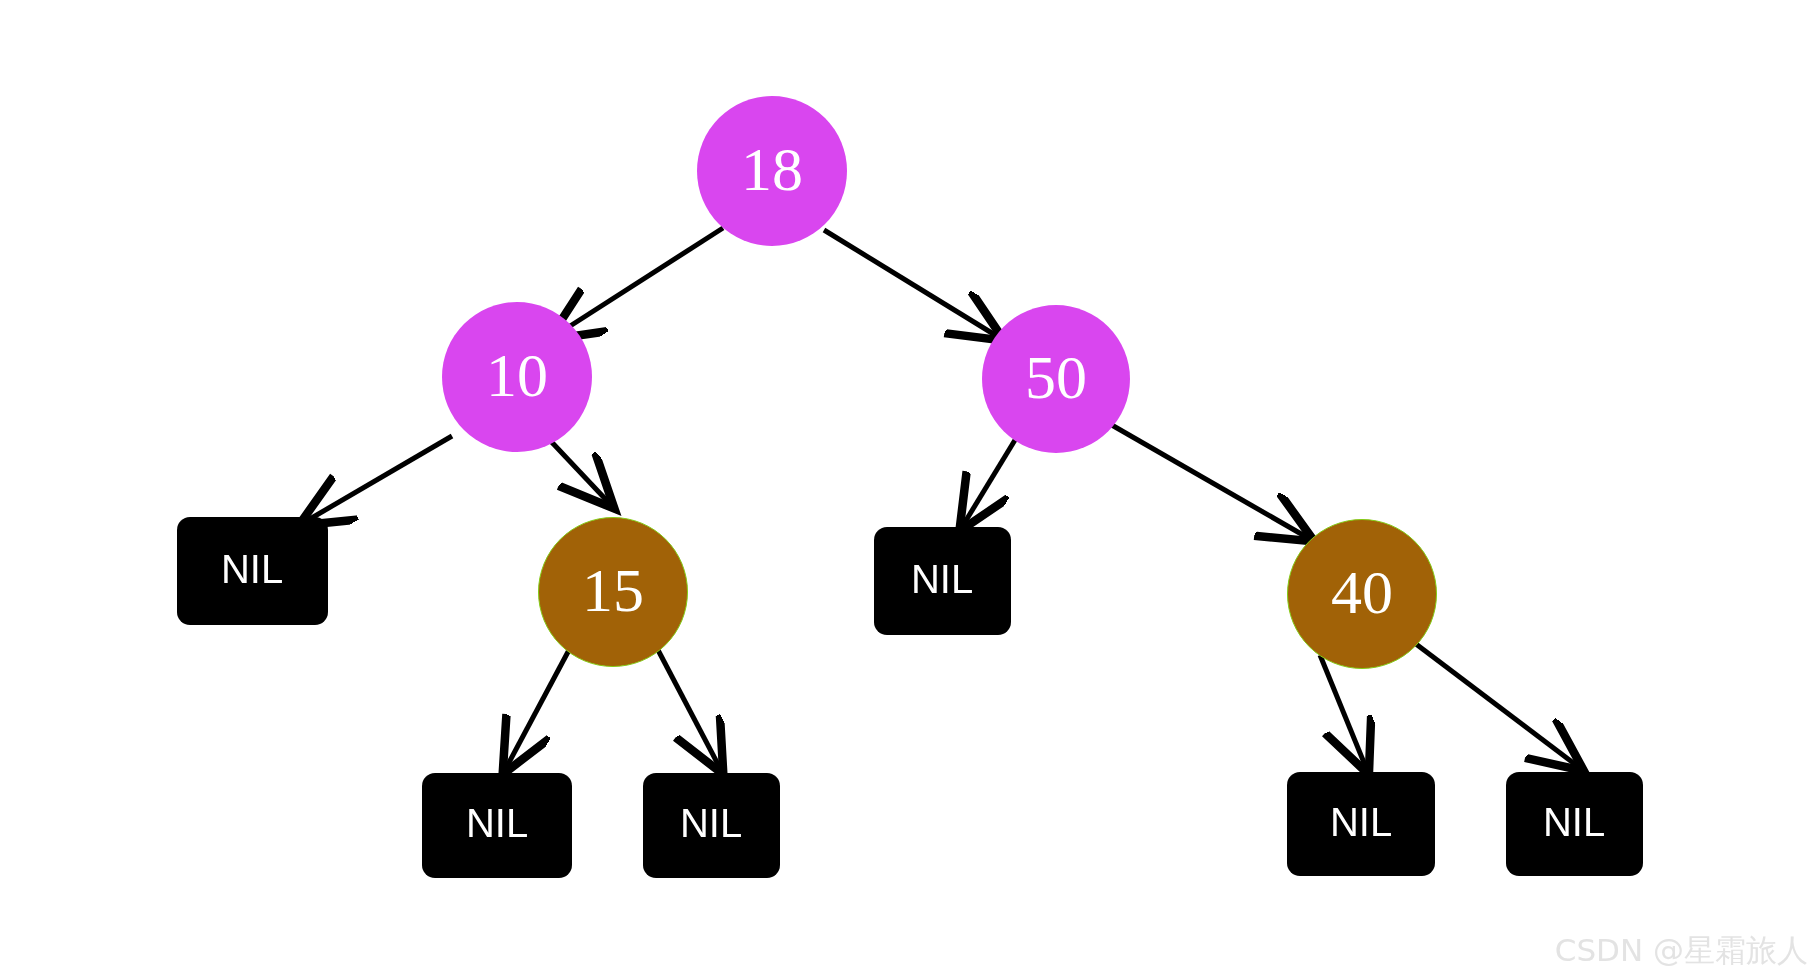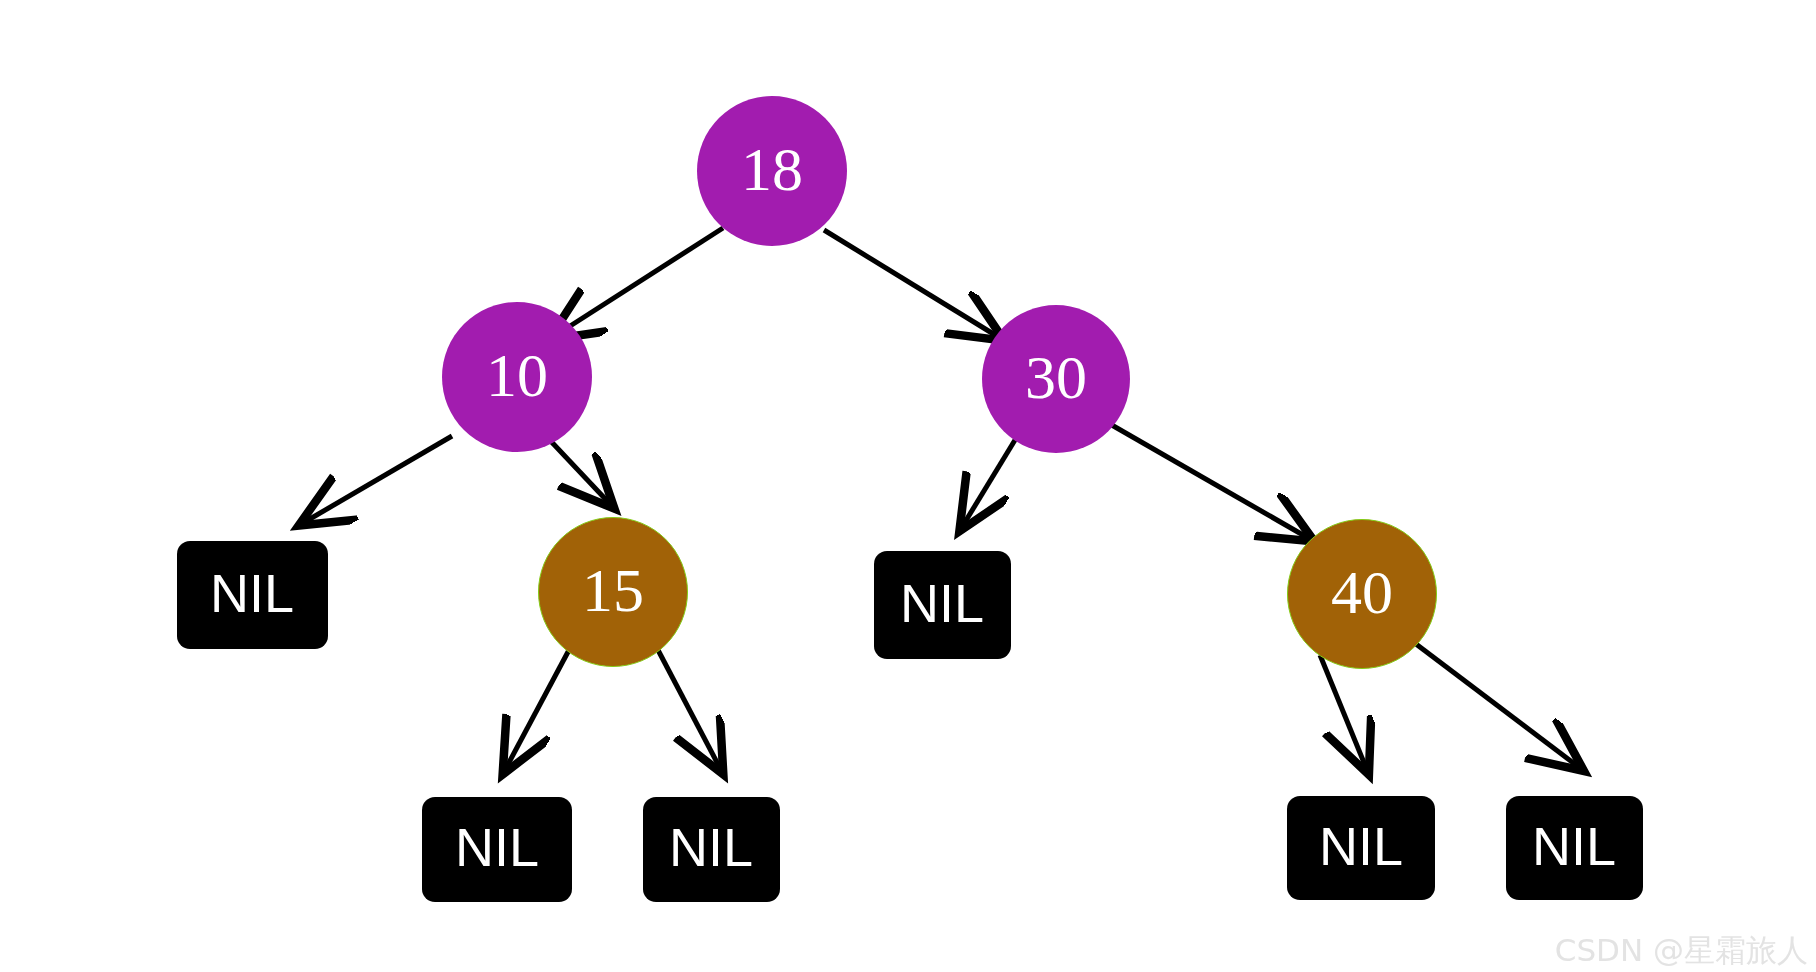--- a/index.html
+++ b/index.html
@@ -33,35 +33,34 @@
     line-height: 1;
     user-select: none;
   }
   .node.circle {
     border-radius: 50%;
     font-family: "Liberation Serif", serif;
     font-size: 62px;
     color: #ffffff;
   }
   .node.circle.black {
-    background: #a21caf;
+    background: #d946ef;
     border: 0 solid #000000;
   }
   .node.circle.red {
     background: #a16207;
     border: 1px solid #84cc16;
   }
   .node.nil {
     background: #000000;
     border-radius: 13px;
     font-family: "Liberation Sans", sans-serif;
-    font-size: 54px;
+    font-size: 40px;
     color: #ffffff;
     letter-spacing: 0px;
-    margin-top: 24px;
   }
   .node.circle .label,
   .node.nil .label {
     display: block;
     transform: translateY(-2px);
   }
   #watermark {
     position: absolute;
     right: 8px;
     bottom: 0;
@@ -98,21 +97,21 @@
   </svg>
 
   <div id="node-layer">
       <div class="node circle black" style="left: 697px; top: 96px; width: 150px; height: 150px;">
         <span class="label">18</span>
       </div>
       <div class="node circle black" style="left: 442px; top: 302px; width: 150px; height: 150px;">
         <span class="label">10</span>
       </div>
       <div class="node circle black" style="left: 982px; top: 305px; width: 148px; height: 148px;">
-        <span class="label">30</span>
+        <span class="label">50</span>
       </div>
       <div class="node circle red" style="left: 538px; top: 517px; width: 150px; height: 150px;">
         <span class="label">15</span>
       </div>
       <div class="node circle red" style="left: 1287px; top: 519px; width: 150px; height: 150px; justify-content: center;">
         <span class="label">40</span>
       </div>
       <div class="node nil" style="left: 176.5px; top: 517px; width: 151px; height: 108px;">
         <span class="label">NIL</span>
       </div>

